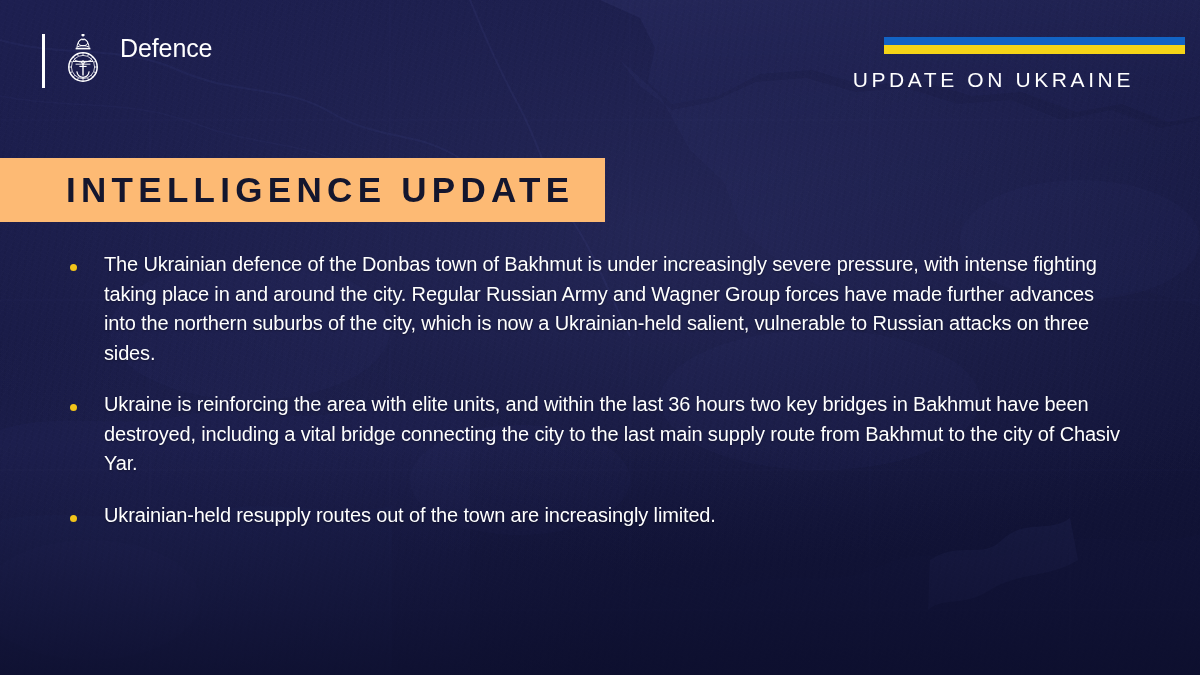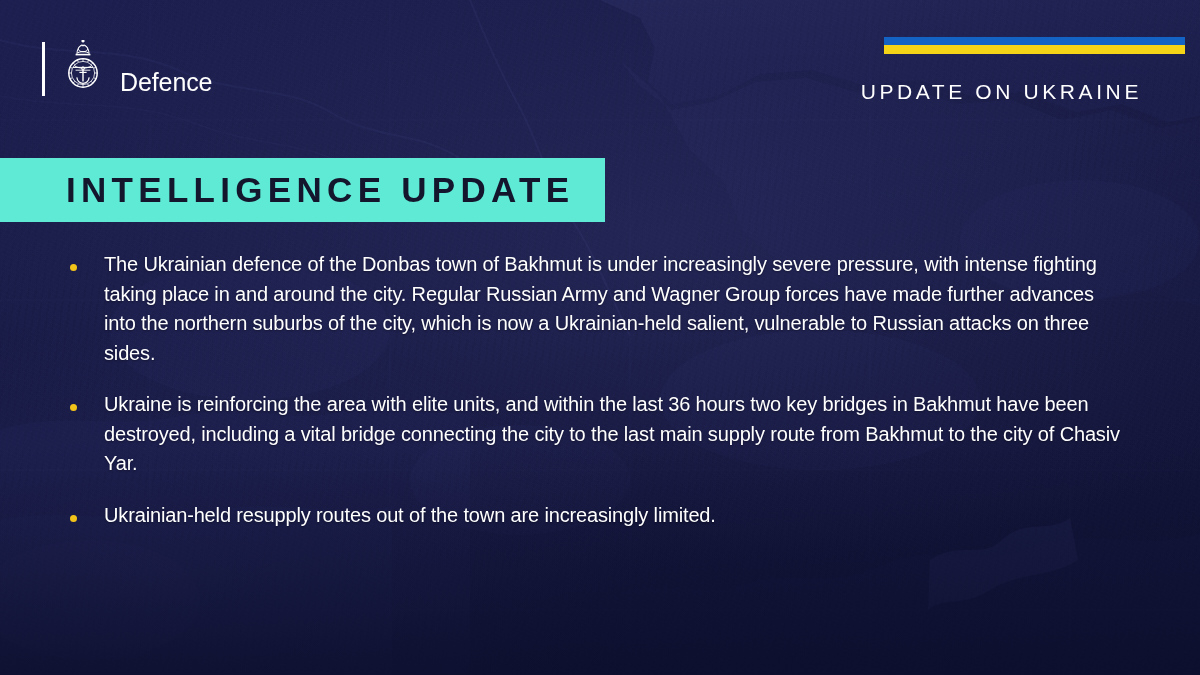--- a/index.html
+++ b/index.html
@@ -51,21 +51,21 @@
     left: 0; right: 0; bottom: 0; height: 230px;
     background: linear-gradient(to bottom, rgba(14,16,48,0) 0%, rgba(14,16,48,0.55) 60%, rgba(12,14,44,0.8) 100%);
   }
 
   
   .brand {
     position: absolute;
     left: 42px;
     top: 34px;
     display: flex;
-    align-items: flex-end;
+    align-items: flex-start;
     height: 62px;
   }
   .brand-rule {
     width: 3px;
     height: 54px;
     background: #ffffff;
     margin-right: 14px;
   }
   .crest {
     width: 48px;
@@ -88,25 +88,24 @@
     left: 884px;
     top: 37px;
     width: 301px;
     height: 17px;
   }
   .flagbar .fb-blue { height: 8px; background: #1263c4; }
   .flagbar .fb-yellow { height: 9px; background: #f5d417; }
 
   .header-right {
     position: absolute;
-    right: 58px;
+    right: 66px;
     top: 68px;
     text-align: left;
     color: #ffffff;
-    margin-top: 12px;
   }
   .hr-title {
     font-size: 21px;
     letter-spacing: 3.6px;
     font-weight: 400;
     line-height: 24px;
     white-space: nowrap;
   }
   .hr-date-wrap { position: relative; height: 26px; }
   .hr-date {
@@ -128,21 +127,21 @@
     font-family: "Liberation Sans", sans-serif;
   }
 
   
   .banner {
     position: absolute;
     left: 0;
     top: 158px;
     width: 605px;
     height: 64px;
-    background: #5eead4;
+    background: #fdba74;
     display: flex;
     align-items: center;
   }
   .banner-text {
     color: #14162e;
     font-size: 35px;
     font-weight: 700;
     letter-spacing: 5.3px;
     margin-left: 66px;
     white-space: nowrap;

